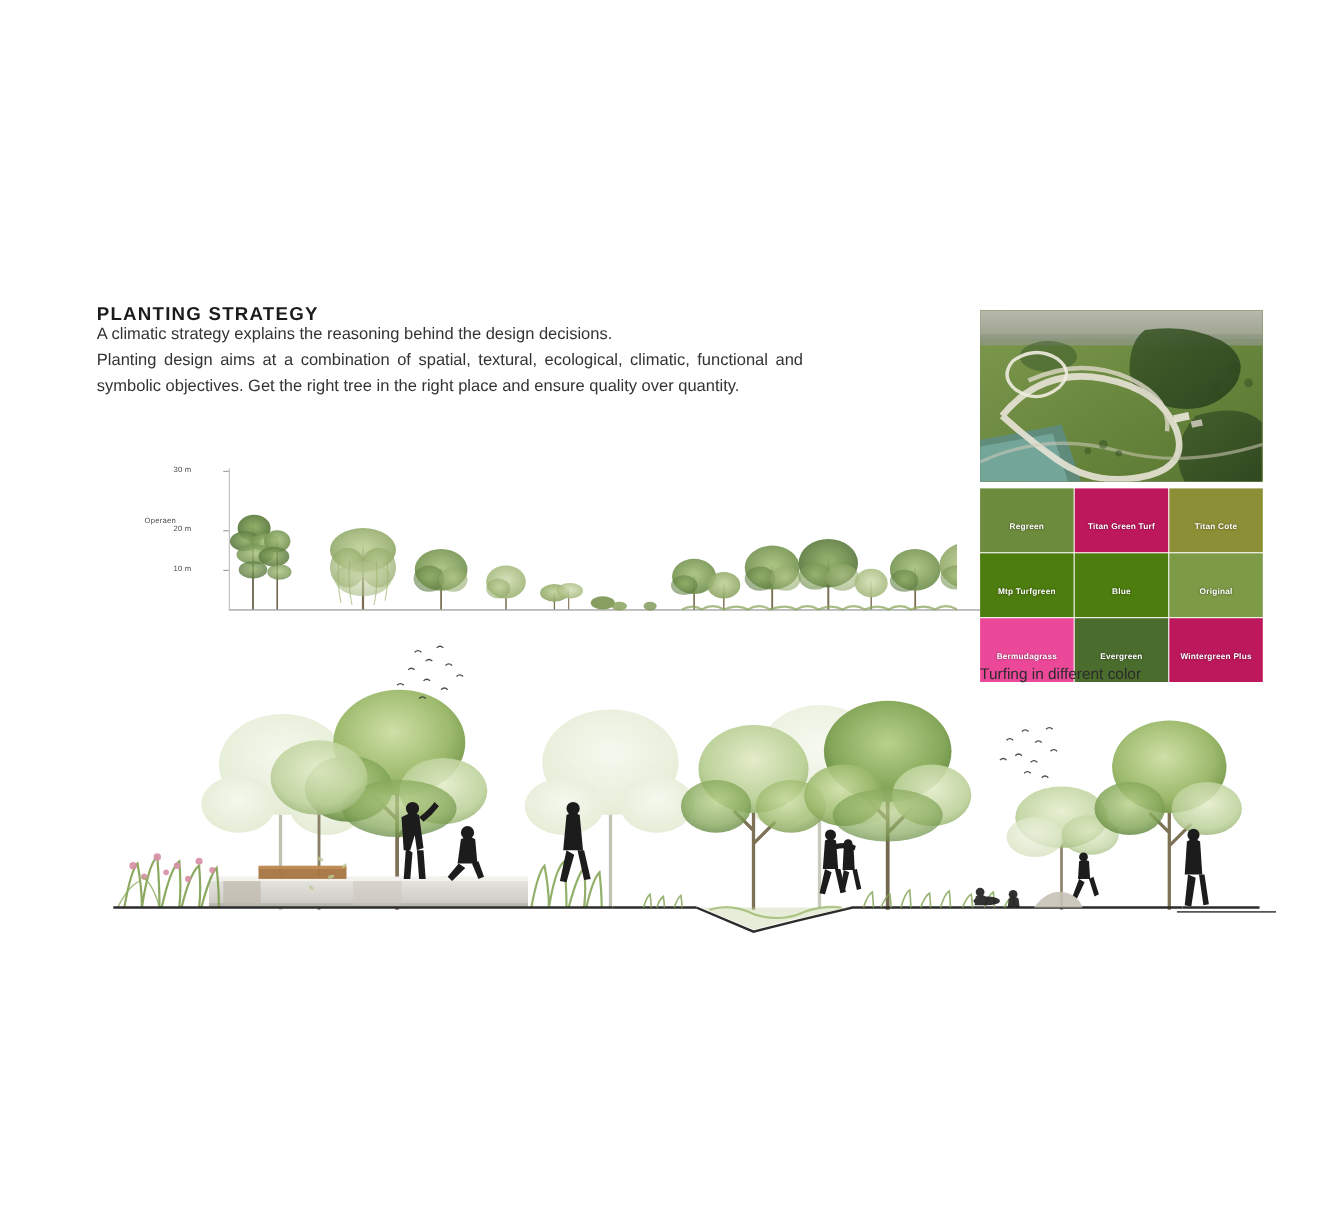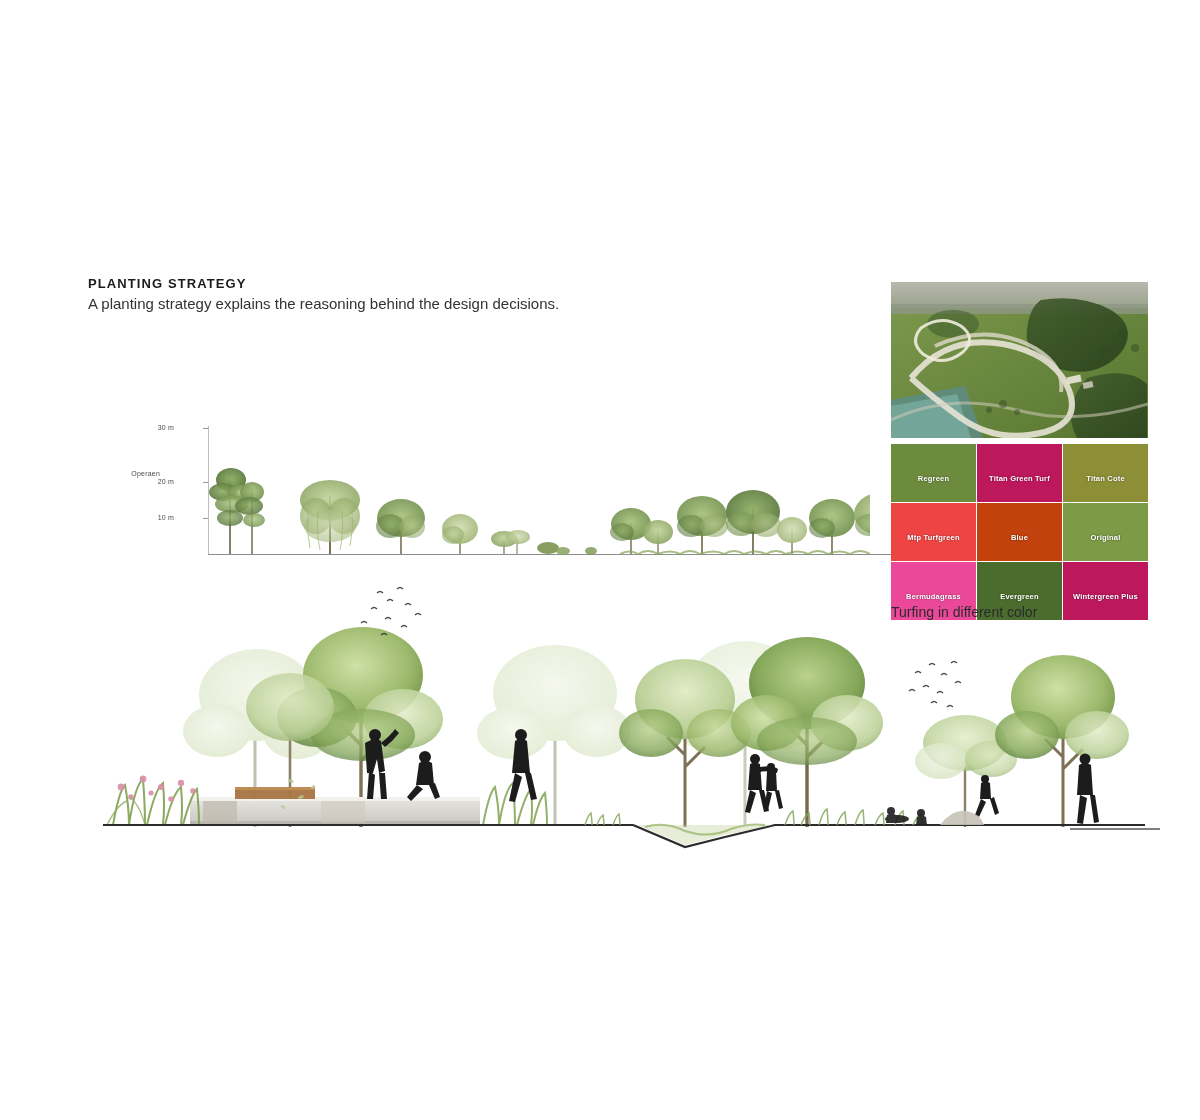--- a/index.html
+++ b/index.html
@@ -14,21 +14,21 @@
     font-family: "Liberation Sans", sans-serif;
     color: #231f20;
     overflow: hidden;
   }
 
   
   .page-title {
     position: absolute;
     left: 88px;
     top: 276px;
-    font-size: 13px;
+    font-size: 17px;
     font-weight: bold;
     letter-spacing: 1.1px;
     color: #1b1b1b;
   }
   .intro {
     position: absolute;
     left: 88px;
     top: 292px;
     width: 650px;
     font-size: 15px;
@@ -137,21 +137,22 @@
     height: 290px;
   }
   .section-render svg { display: block; }
 </style>
 </head>
 <body>
 
 <div class="page-title">PLANTING STRATEGY</div>
 
 <div class="intro">
-  <p>A planting strategy explains the reasoning behind the design decisions.</p>
+  <p>A climatic strategy explains the reasoning behind the design decisions.</p>
+  <p class="justify">Planting design aims at a combination of spatial, textural, ecological, climatic, functional and symbolic objectives. Get the right tree in the right place and ensure quality over quantity.</p>
 </div>
 
 <div class="elevation">
 
   <div class="elev-axis-label" style="left:48px; top:6px;">30 m</div>
   <div class="elev-axis-label" style="left:34px; top:52px;">Operaen</div>
   <div class="elev-axis-label" style="left:48px; top:60px;">20 m</div>
   <div class="elev-axis-label" style="left:48px; top:96px;">10 m</div>
 
   <div class="elev-axis-v"></div>
@@ -324,24 +325,24 @@
 <div class="turf-grid">
   <div class="turf-cell" style="background:#6d8b3c">
     <span>Regreen</span>
   </div>
   <div class="turf-cell" style="background:#be185d">
     <span>Titan Green Turf</span>
   </div>
   <div class="turf-cell" style="background:#8d8f36">
     <span>Titan Cote</span>
   </div>
-  <div class="turf-cell" style="background:#ef4444">
+  <div class="turf-cell" style="background:#4d7c0f">
     <span>Mtp Turfgreen</span>
   </div>
-  <div class="turf-cell" style="background:#c2410c">
+  <div class="turf-cell" style="background:#4d7c0f">
     <span>Blue</span>
   </div>
   <div class="turf-cell" style="background:#7d9a46">
     <span>Original</span>
   </div>
   <div class="turf-cell" style="background:#ec4899">
     <span>Bermudagrass</span>
   </div>
   <div class="turf-cell" style="background:#4a6c2d">
     <span>Evergreen</span>

